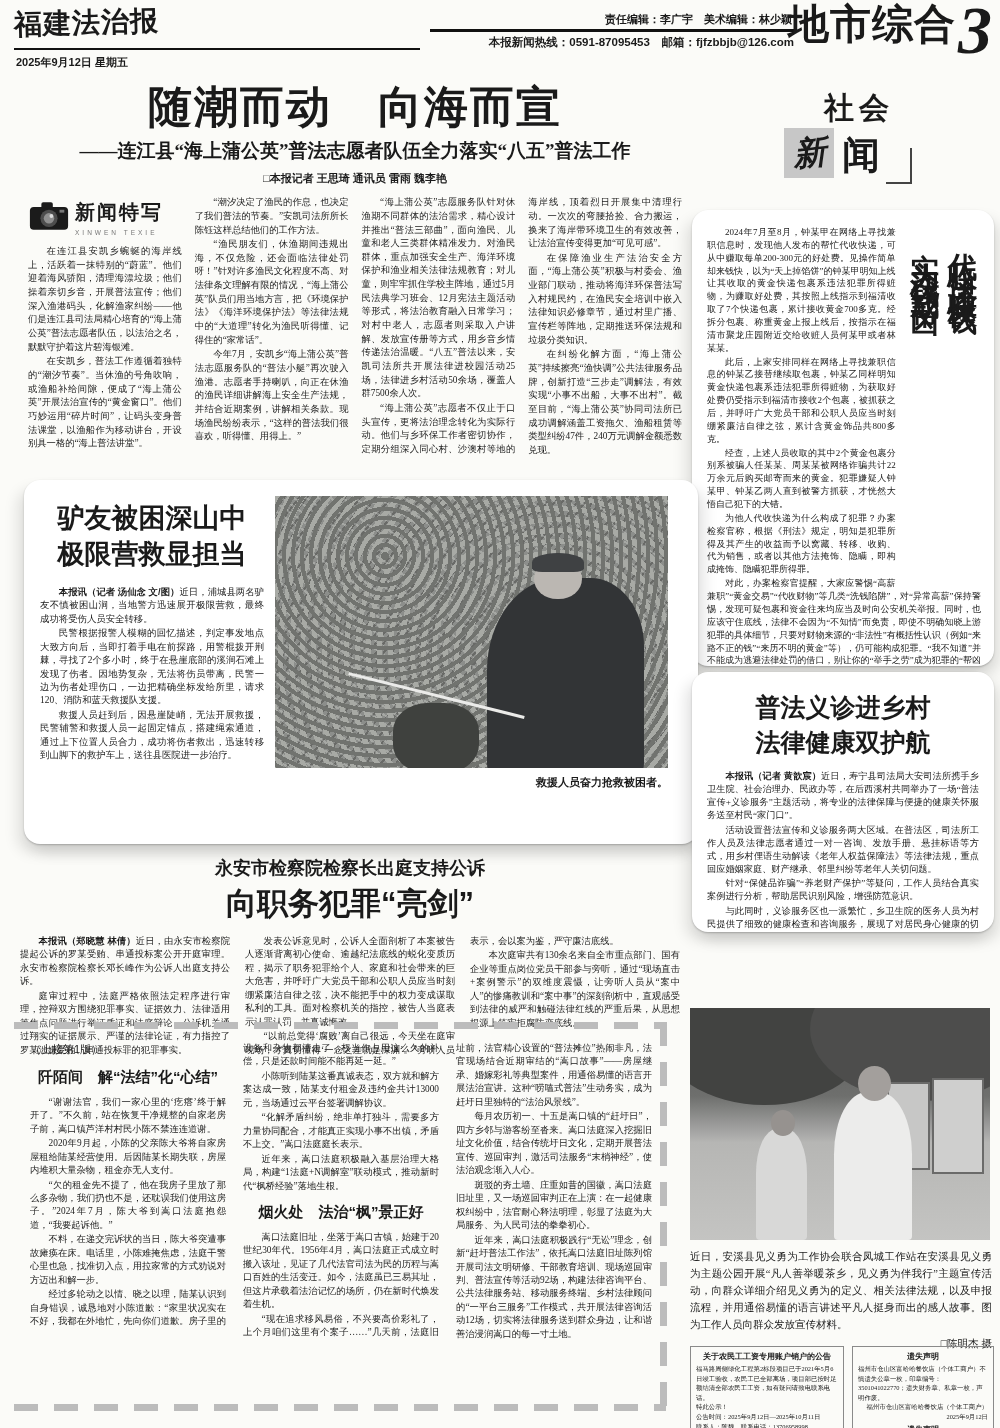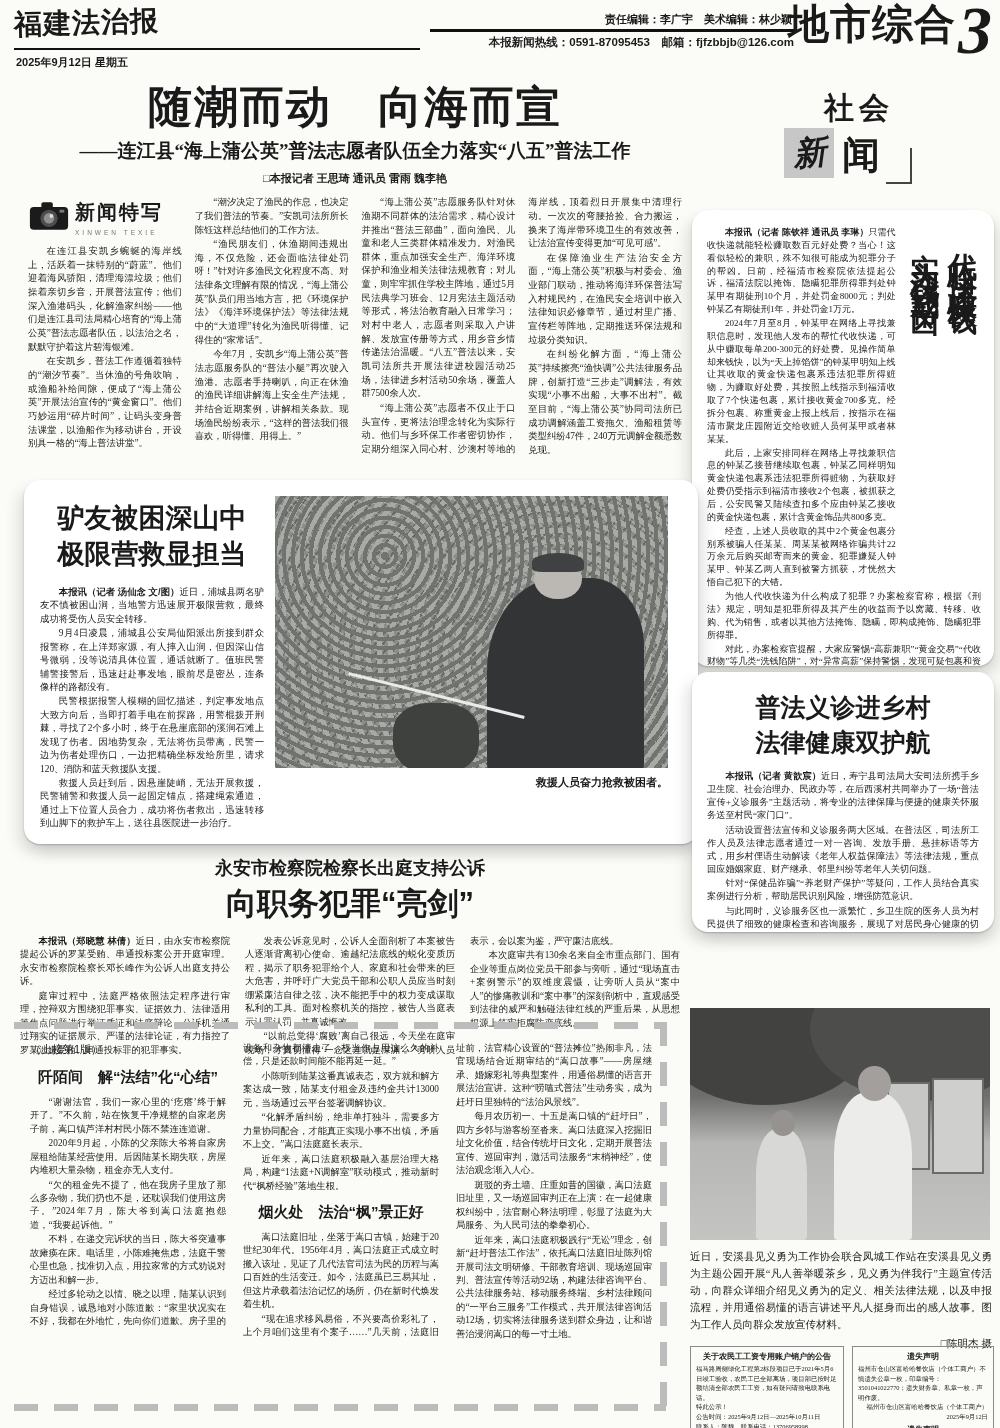--- a/index.html
+++ b/index.html
@@ -150,39 +150,37 @@
     <div class="soc-wen sans">闻</div>
     <div class="soc-brk"></div>
   </div>
 
   <div class="abs rbox laund">
     <div class="vhead sans">
       <div>代收快递赚快钱</div>
       <div>实为洗钱成帮凶</div>
     </div>
     <div class="small-body just">
-      <p class="np"><b class="sans">本报讯（记者 陈钦祥 通讯员 李琳）</b><span>只需代收快递就能轻松赚取数百元好处费？当心！这看似轻松的兼职，殊不知很可能成为犯罪分子的帮凶。日前，经福清市检察院依法提起公诉，福清法院以掩饰、隐瞒犯罪所得罪判处钟某甲有期徒刑10个月，并处罚金8000元；判处钟某乙有期徒刑1年，并处罚金1万元。</span></p>
       <p class="np">2024年7月至8月，钟某甲在网络上寻找兼职信息时，发现他人发布的帮忙代收快递，可从中赚取每单200-300元的好处费。见操作简单却来钱快，以为“天上掉馅饼”的钟某甲明知上线让其收取的黄金快递包裹系违法犯罪所得赃物，为赚取好处费，其按照上线指示到福清收取了7个快递包裹，累计接收黄金700多克。经拆分包裹、称重黄金上报上线后，按指示在福清市聚龙庄园附近交给收赃人员何某甲或者林某某。</p>
-      <p class="np">此后，上家安排同样在网络上寻找兼职信息的钟某乙接替继续取包裹，钟某乙同样明知黄金快递包裹系违法犯罪所得赃物，为获取好处费仍受指示到福清市接收2个包裹，被抓获之后，公安民警又陆续查扣多个应由钟某乙接收的黄金快递包裹，累计含黄金饰品共800多克。</p>
+      <p class="np">此后，上家安排同样在网络上寻找兼职信息的钟某乙接替继续取包裹，钟某乙同样明知黄金快递包裹系违法犯罪所得赃物，为获取好处费仍受指示到福清市接收2个包裹，被抓获之后，并呼吁广大党员干部和公职人员应当时刻绷紧廉洁自律之弦，累计含黄金饰品共800多克。</p>
       <p class="np">经查，上述人员收取的其中2个黄金包裹分别系被骗人任某某、周某某被网络诈骗共计22万余元后购买邮寄而来的黄金。犯罪嫌疑人钟某甲、钟某乙两人直到被警方抓获，才恍然大悟自己犯下的大错。</p>
       <p class="np">为他人代收快递为什么构成了犯罪？办案检察官称，根据《刑法》规定，明知是犯罪所得及其产生的收益而予以窝藏、转移、收购、代为销售，或者以其他方法掩饰、隐瞒，即构成掩饰、隐瞒犯罪所得罪。</p>
       <p class="np">对此，办案检察官提醒，大家应警惕“高薪兼职”“黄金交易”“代收财物”等几类“洗钱陷阱”，对“异常高薪”保持警惕，发现可疑包裹和资金往来均应当及时向公安机关举报。同时，也应该守住底线，法律不会因为“不知情”而免责，即使不明确知晓上游犯罪的具体细节，只要对财物来源的“非法性”有概括性认识（例如“来路不正的钱”“来历不明的黄金”等），仍可能构成犯罪。“我不知道”并不能成为逃避法律处罚的借口，别让你的“举手之劳”成为犯罪的“帮凶之手”。</p>
     </div>
   </div>
 
   <div class="abs rbox rescue">
     <div class="rescue-in">
       <div class="rescue-left">
         <div class="rescue-h sans">
           <div>驴友被困深山中</div>
           <div>极限营救显担当</div>
         </div>
         <div class="small-body just" style="font-size:9.4px;">
           <p class="np"><b class="sans">本报讯（记者 汤仙念 文/图）</b><span>近日，浦城县两名驴友不慎被困山涧，当地警方迅速展开极限营救，最终成功将受伤人员安全转移。</span></p>
-          <p class="np">9月4日凌晨，浦城县公安局仙阳派出所接到群众报警称，在上洋郑家源，有人摔入山涧，但因深山信号微弱，没等说清具体位置，通话就断了。值班民警辅警接警后，迅速赶赴事发地，眼前尽是密丛，连条像样的路都没有。</p>
           <p class="np">民警根据报警人模糊的回忆描述，判定事发地点大致方向后，当即打着手电在前探路，用警棍拨开荆棘，寻找了2个多小时，终于在悬崖底部的溪涧石滩上发现了伤者。因地势复杂，无法将伤员带离，民警一边为伤者处理伤口，一边把精确坐标发给所里，请求120、消防和蓝天救援队支援。</p>
           <p class="np">救援人员赶到后，因悬崖陡峭，无法开展救援，民警辅警和救援人员一起固定锚点，搭建绳索通道，通过上下位置人员合力，成功将伤者救出，迅速转移到山脚下的救护车上，送往县医院进一步治疗。</p>
         </div>
       </div>
       <div>
         <div class="photo ph1">
           <div class="fig" style="right:6%;bottom:-4%;width:40%;height:74%;background:#2e3642;border-radius:46% 34% 8% 8%;"></div>
           <div class="fig" style="right:22%;bottom:62%;width:12%;height:15%;background:#c6b49e;border-radius:50%;"></div>
           <div class="fig" style="right:21.5%;bottom:72%;width:13%;height:7%;background:#39434f;border-radius:50% 50% 20% 20%;"></div>
           <div class="fig" style="left:18%;bottom:26%;width:46%;height:3px;background:#e9e9e2;transform:rotate(14deg);"></div>

